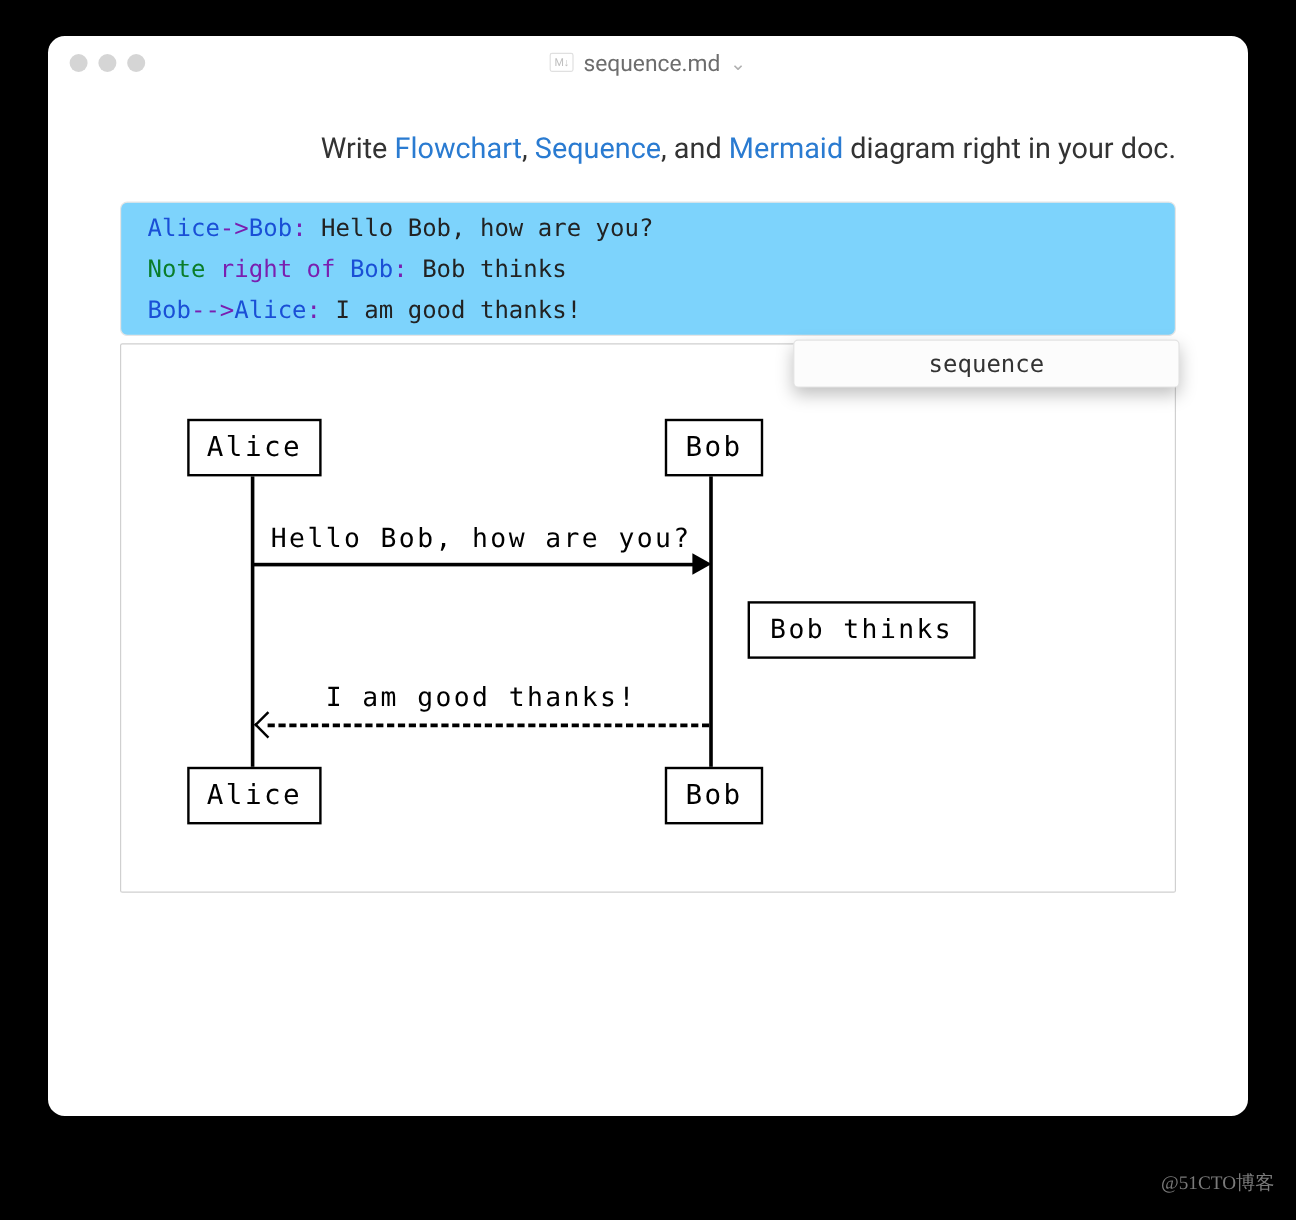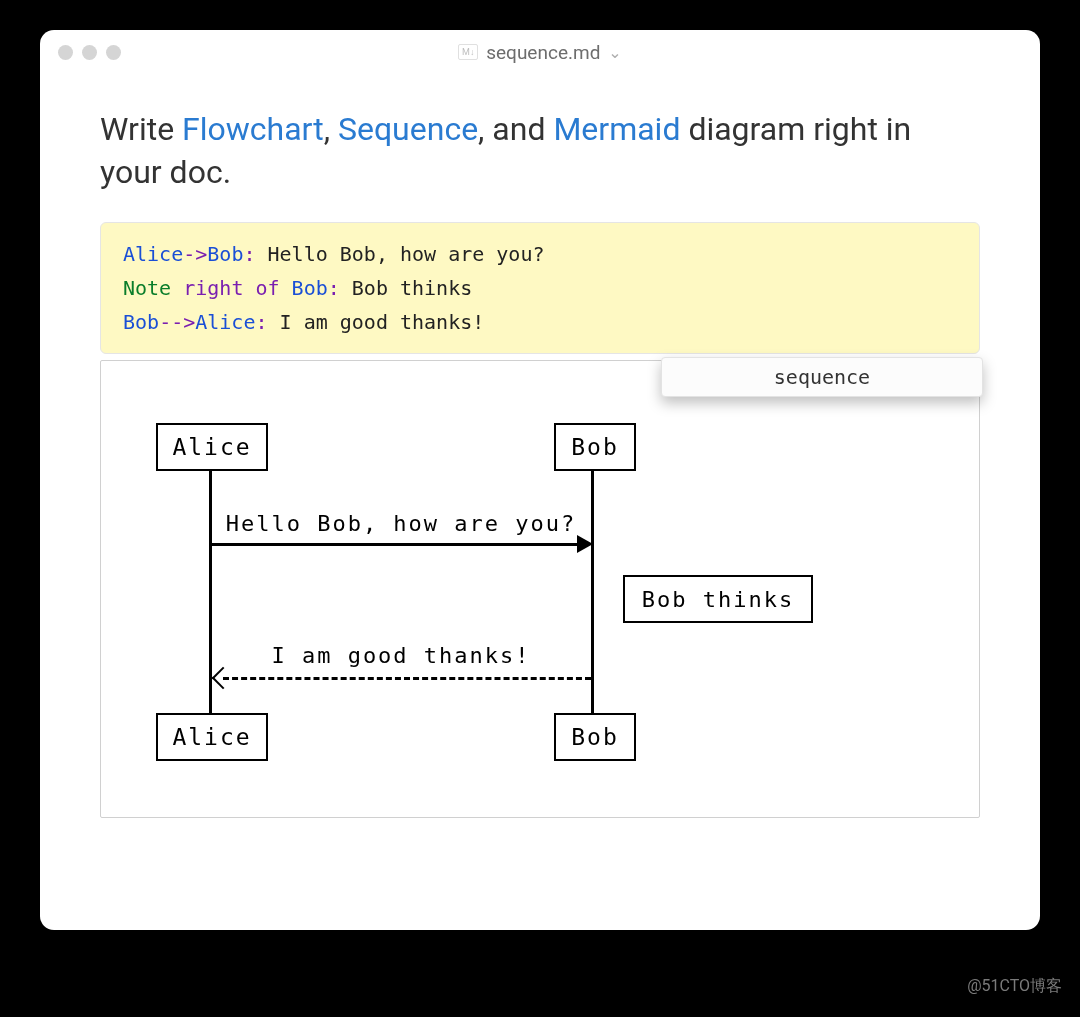--- a/index.html
+++ b/index.html
@@ -33,29 +33,30 @@
     color:#6d6d6d; font-size:19px;
   }
   .title-center .file-ext-icon {
     display:inline-flex; align-items:center; justify-content:center;
     width:18px; height:14px;
     font-size:9px; color:#bfbfbf; border:1px solid #e0e0e0; border-radius:2px;
   }
   .title-center .chev { color:#b0b0b0; font-size:16px; }
   .content { padding:34px 60px 0 60px; }
   .intro {
-    font-size:32px; color:#333; line-height:1.35;
+    font-size:24px; color:#333; line-height:1.35;
     margin-bottom:28px;
+    text-align:right;
   }
   .intro a { color:#2a7bd1; text-decoration:none; }
   .codeblock {
-    background:#fef9c3;
+    background:#7dd3fc;
     border:1px solid #e5e5e5;
     border-radius:6px;
-    padding:14px 22px;
+    padding:4px 22px;
     font-family:"SFMono-Regular", Menlo, Consolas, monospace;
     font-size:20px; line-height:1.7;
     color:#222;
     white-space:pre;
   }
   .cb-name { color:#1a4fd6; }
   .cb-arrow { color:#7a1fb0; }
   .cb-kw { color:#0a7d2a; }
   .diagram-panel {
     margin-top:6px;
@@ -106,21 +107,21 @@
   }
   .note-box {
     position:absolute;
     border:2.5px solid #000;
     background:#fff;
     font-size:22px; letter-spacing:2px;
     display:flex; align-items:center; justify-content:center;
   }
   .watermark {
     position:absolute; right:18px; bottom:20px;
-    color:#7a7a7a; font-size:16px;
+    color:#7a7a7a; font-size:16px;font-family:Liberation Serif, serif;
   }
 </style>
 </head>
 <body>
 
 <div class="window">
 
   <div class="titlebar">
     <div class="dots">
       <div class="dot"></div>

